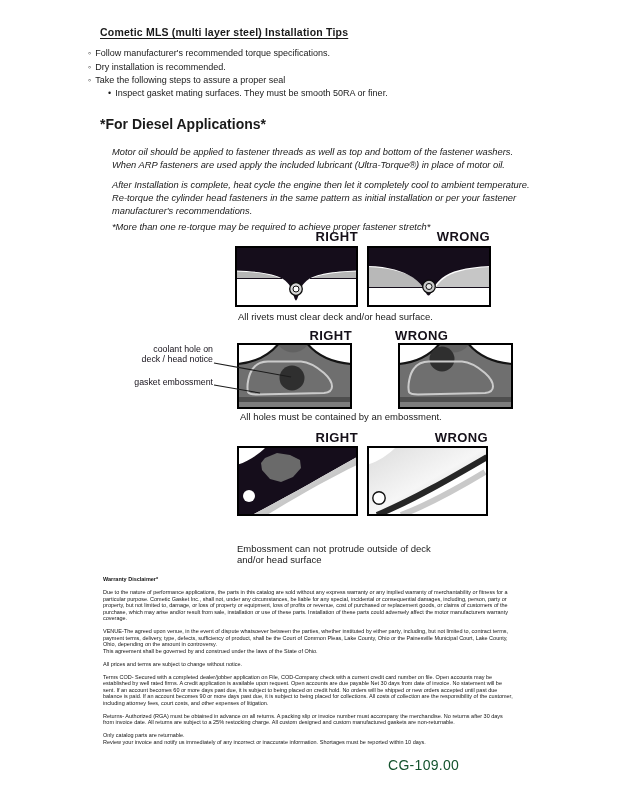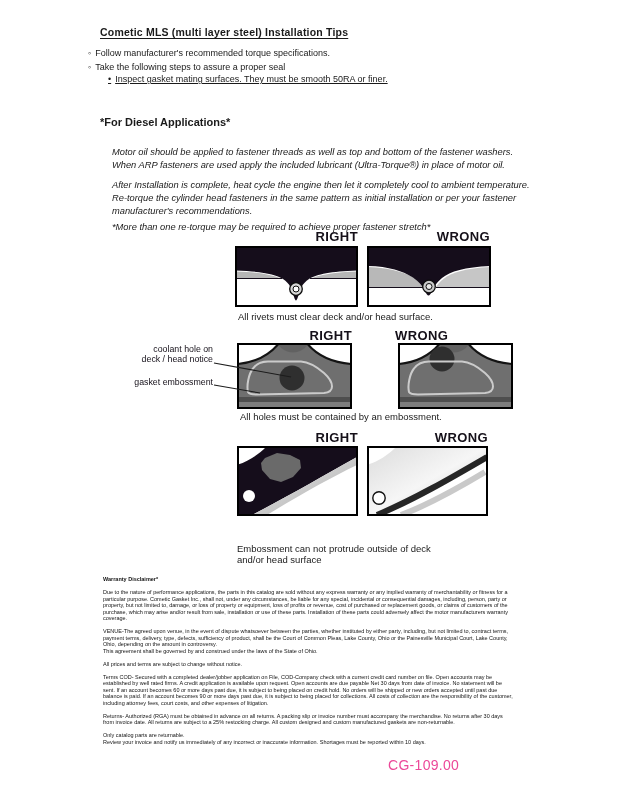--- a/index.html
+++ b/index.html
@@ -8,53 +8,54 @@
   .abs{position:absolute;}
 
   
   .title{left:100px;top:26px;margin:0;font-size:10.5px;font-weight:bold;
          letter-spacing:.2px;text-decoration:underline;text-underline-offset:2px;}
 
   
   .tips{left:88px;top:47px;width:440px;}
   .tip{font-size:9px;line-height:13.5px;}
   .tip::before{content:"◦";margin-right:4px;}
-  .subtip{font-size:9px;line-height:10.5px;padding-left:20px;text-decoration:underline;}
+  .subtip{font-size:9px;line-height:10.5px;padding-left:20px;}
   .subtip::before{content:"•";margin-right:4px;}
 
   
-  .diesel-heading{left:100px;top:116px;margin:0;font-size:11px;font-weight:bold;}
+  .diesel-heading{left:100px;top:116px;margin:0;font-size:14px;font-weight:bold;}
   .para{width:420px;font-size:9.3px;line-height:13px;margin:12px;font-style:italic;}
   .p1{left:100px;top:134px;}
   .p2{left:100px;top:167px;}
   .p3{left:100px;top:209px;}
 
   
   .fig-label{font-size:13px;font-weight:bold;letter-spacing:.4px;text-align:right;color:#151019;}
   .fig-caption{font-size:9.5px;line-height:11px;white-space:pre-line;}
   .ann{font-size:8.8px;line-height:9.8px;text-align:right;white-space:pre-line;color:#151019;}
   svg{display:block;}
 
   
   .warranty{left:103px;top:576px;width:824px;transform:scale(.5);transform-origin:0 0;
             font-size:11px;line-height:13px;color:#141414;}
   .warranty h2{font-size:11px;font-weight:bold;margin:0 0 13px 0;}
   .warranty p{margin:0 0 13px 0;white-space:pre-line;}
 
-  .page-num{left:388px;top:757px;font-size:14px;letter-spacing:.3px;color:#ec4899;}
+  .page-num{left:388px;top:757px;font-size:14px;letter-spacing:.3px;color:#14532d;}
 </style>
 </head>
 <body>
 
 <div class="page">
 
   <h1 class="abs title">Cometic MLS (multi layer steel) Installation Tips</h1>
 
   <div class="abs tips">
     <div class="tip">Follow manufacturer's recommended torque specifications.</div>
+    <div class="tip">Dry installation is recommended.</div>
     <div class="tip">Take the following steps to assure a proper seal</div>
     <div class="subtip">Inspect gasket mating surfaces.  They must be smooth 50RA or finer.</div>
   </div>
 
   <h2 class="abs diesel-heading">*For Diesel Applications*</h2>
   <p class="abs para p1">Motor oil should be applied to fastener threads as well as top and bottom of the fastener washers. When ARP fasteners are used apply the included lubricant (Ultra-Torque®) in place of motor oil.</p>
   <p class="abs para p2">After Installation is complete, heat cycle the engine then let it completely cool to ambient temperature. Re-torque the cylinder head fasteners in the same pattern as initial installation or per your fastener manufacturer's recommendations.</p>
   <p class="abs para p3">*More than one re-torque may be required to achieve proper fastener stretch*</p>
 
   <div class="abs fig-label" style="left:235px;top:229px;width:123px;">RIGHT</div>

